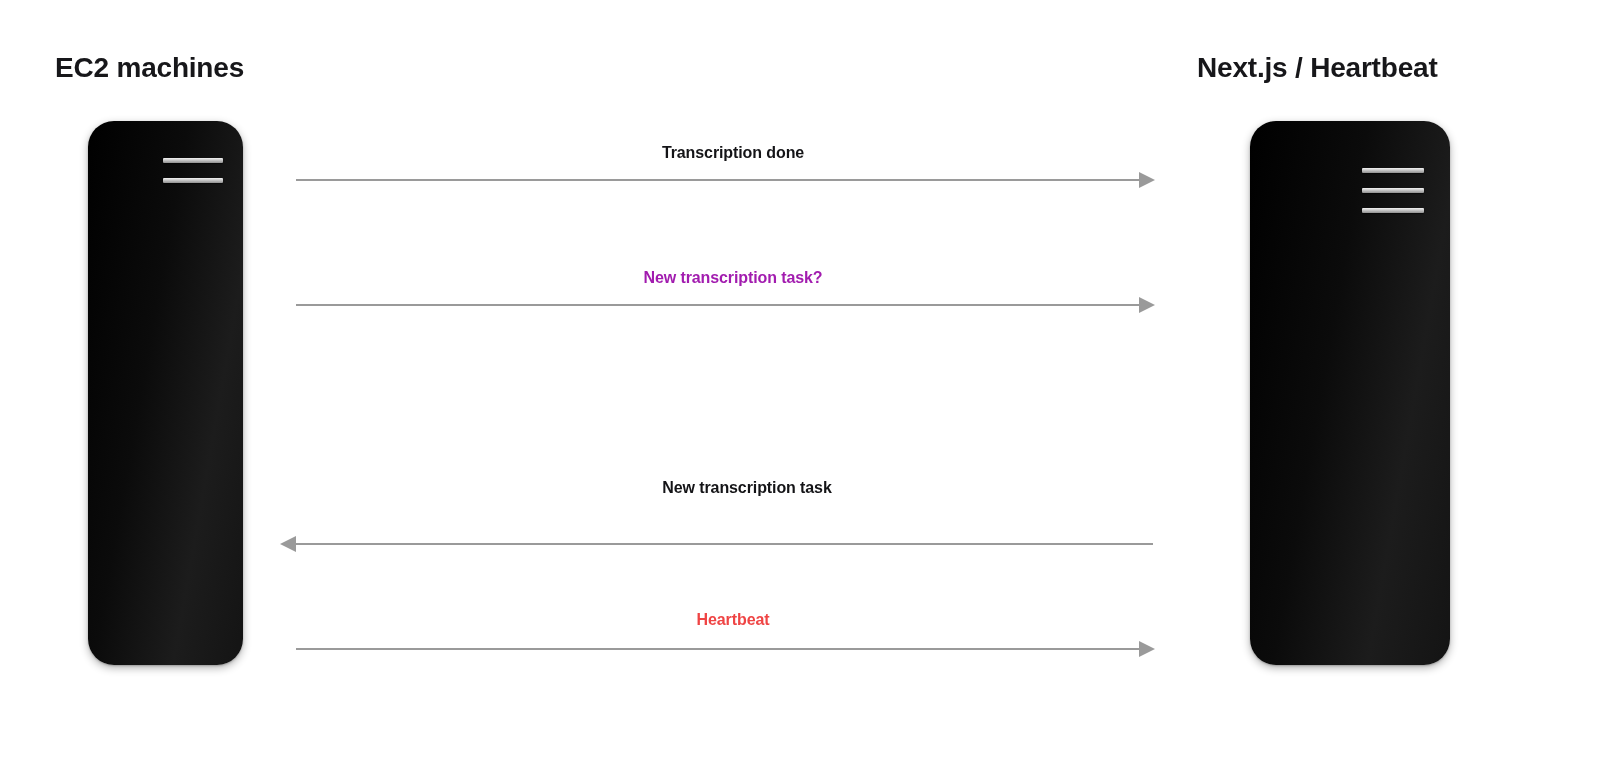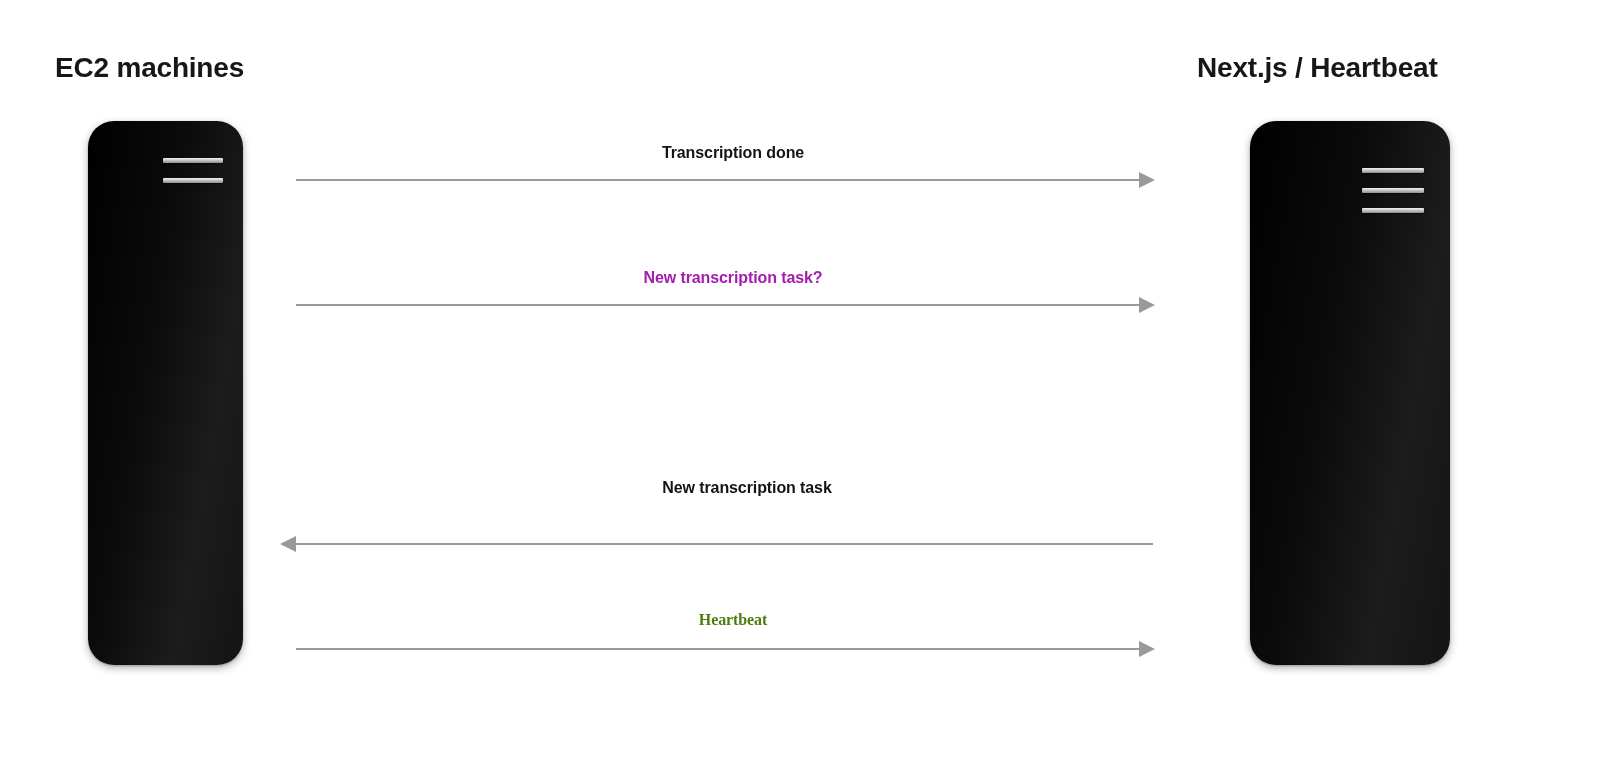--- a/index.html
+++ b/index.html
@@ -160,19 +160,19 @@
 
 
   <div class="msg">
     <div class="msg-label center" style="left: 733px; top: 479px; color: rgb(20, 20, 23); margin-left: 14px;">New transcription task</div>
     <div class="msg-line" style="left: 296px; top: 543px; width: 857px; background: rgb(154, 154, 154);">
       <div class="arrow-head left" style="left: -16px; border-right-color: rgb(154, 154, 154);"></div>
     </div>
   </div>
 
   <div class="msg">
-    <div class="msg-label center" style="left: 733px; top: 611px; color: #4d7c0f; font-family: Liberation Serif, serif;">Heartbeat</div>
+    <div class="msg-label center" style="left: 733px; top: 611px; color: #ef4444;">Heartbeat</div>
     <div class="msg-line" style="left: 296px; top: 648px; width: 843px; background: rgb(154, 154, 154);">
       <div class="arrow-head right" style="left: 843px; border-left-color: rgb(154, 154, 154);"></div>
     </div>
   </div>
 
 </div>
 
 </body></html>

